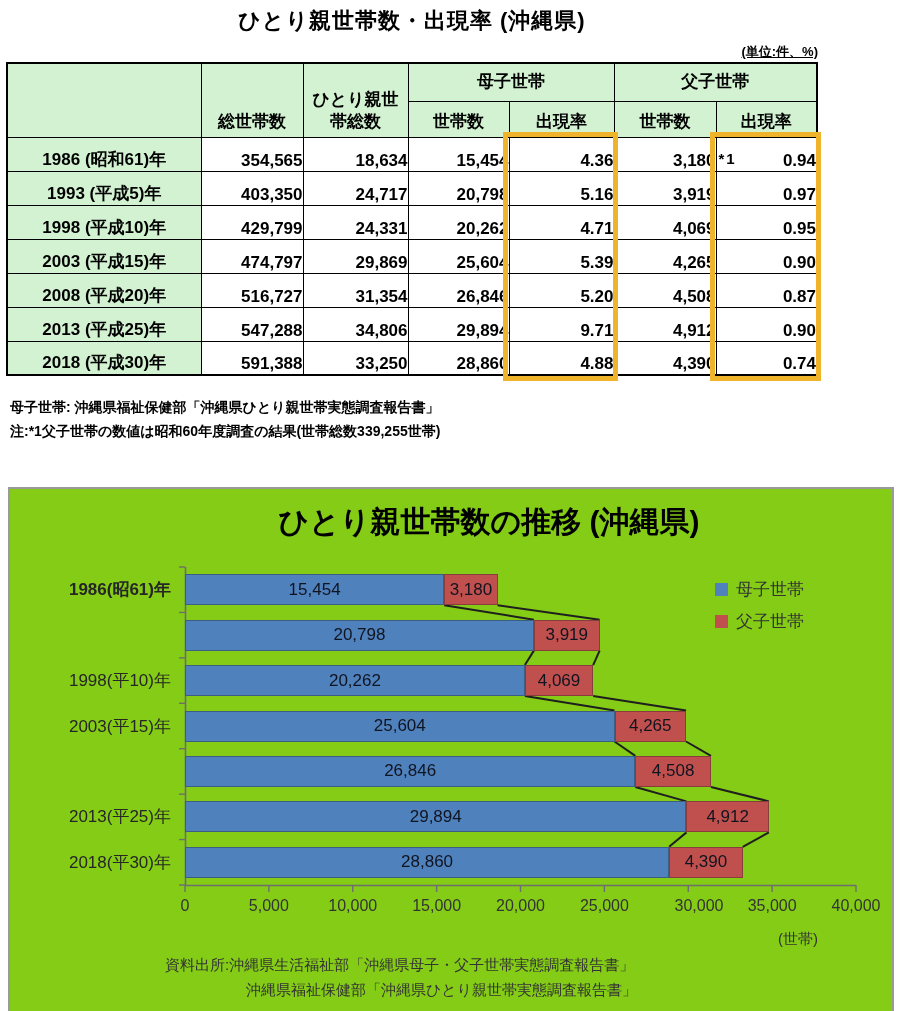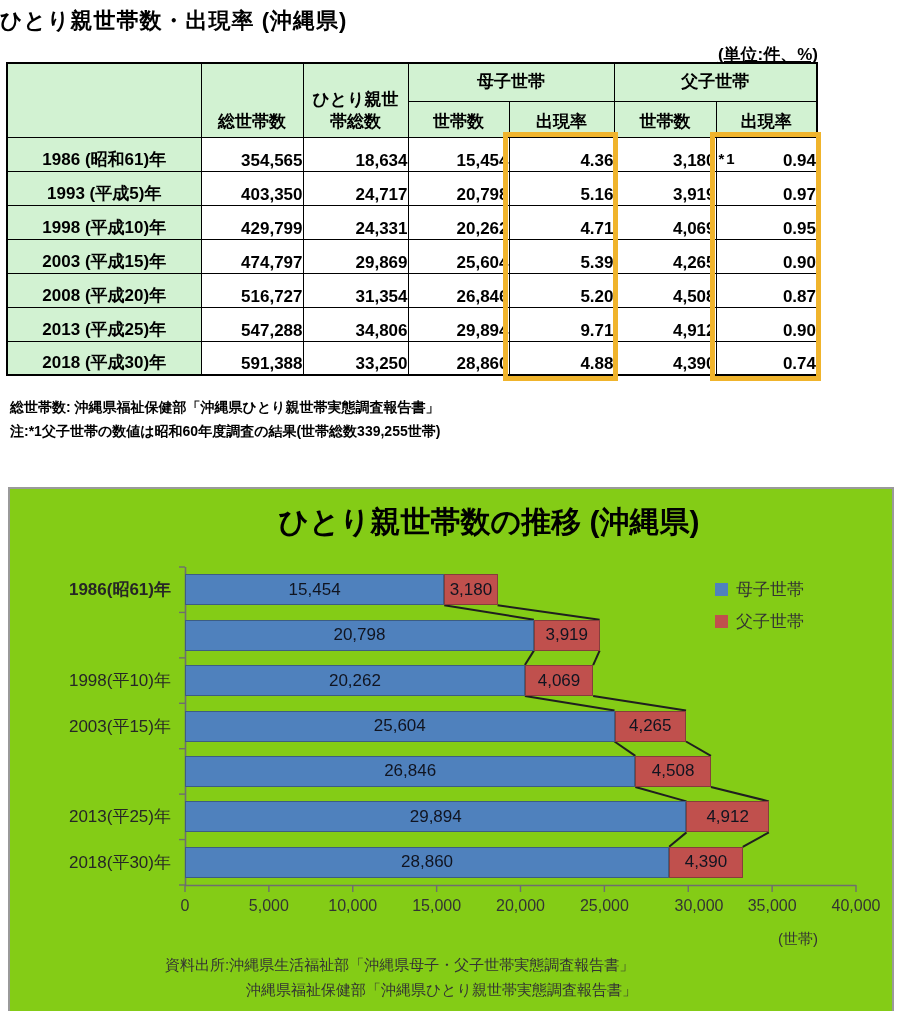--- a/index.html
+++ b/index.html
@@ -2,25 +2,25 @@
 <html style="--green: #d2f2d2; --hl: #f0b42c;"><head>
 <meta charset="utf-8">
 <style>
   * { box-sizing: border-box; }
   html,body { margin:0; padding:0; }
   body {
     width:902px; height:1011px; position:relative; background:#ffffff;
     font-family:"Liberation Sans", sans-serif; color:#000;
   }
   .page-title {
-    position:absolute; top:6px; left:0; width:824px; text-align:left;
+    position:absolute; top:6px; left:0; width:824px; text-align:center;
     font-size:22px; font-weight:bold; letter-spacing:1px; margin:0;
   }
   .unit-note {
-    position:absolute; top:43px; right:84px; font-size:17px; font-weight:bold;
+    position:absolute; top:43px; right:84px; font-size:13px; font-weight:bold;
     text-decoration:underline;
   }
   table.stats {
     position:absolute; left:6px; top:62px; border-collapse:collapse;
     table-layout:fixed; font-size:17px; font-weight:bold;
     border:2.5px solid #000;
   }
   table.stats th, table.stats td { border:1.5px solid #000; padding:0; }
   table.stats thead th {
     background:var(--green,#d2f2d2); text-align:center;
@@ -178,21 +178,21 @@
         <td class="td-num">4.88</td>
         <td class="td-num">4,390</td>
         <td class="td-num rate-cell">0.74</td>
       </tr>
     </tbody>
 </table>
 
 <div class="hl-box hl1"></div>
 <div class="hl-box hl2"></div>
 
-<div class="note-line note1">総世帯数: 沖縄県福祉保健部「沖縄県ひとり親世帯実態調査報告書」</div>
+<div class="note-line note1">母子世帯: 沖縄県福祉保健部「沖縄県ひとり親世帯実態調査報告書」</div>
 <div class="note-line note2">注:*1父子世帯の数値は昭和60年度調査の結果(世帯総数339,255世帯)</div>
 
 <div class="chart-box">
   <h2 class="chart-title">ひとり親世帯数の推移 (沖縄県)</h2>
   <div class="plot-layer" id="plot-layer">
       <svg width="882" height="533" class="plot-svg">
         <line x1="175.5" y1="78" x2="175.5" y2="396" stroke="#6e6e6e" stroke-width="1.6"></line>
         <line x1="175" y1="396.5" x2="846" y2="396.5" stroke="#6e6e6e" stroke-width="1.6"></line>
         <line x1="169" y1="78" x2="175" y2="78" stroke="#6e6e6e" stroke-width="1.4"></line>
         <line x1="169" y1="123.42857142857143" x2="175" y2="123.42857142857143" stroke="#6e6e6e" stroke-width="1.4"></line>

